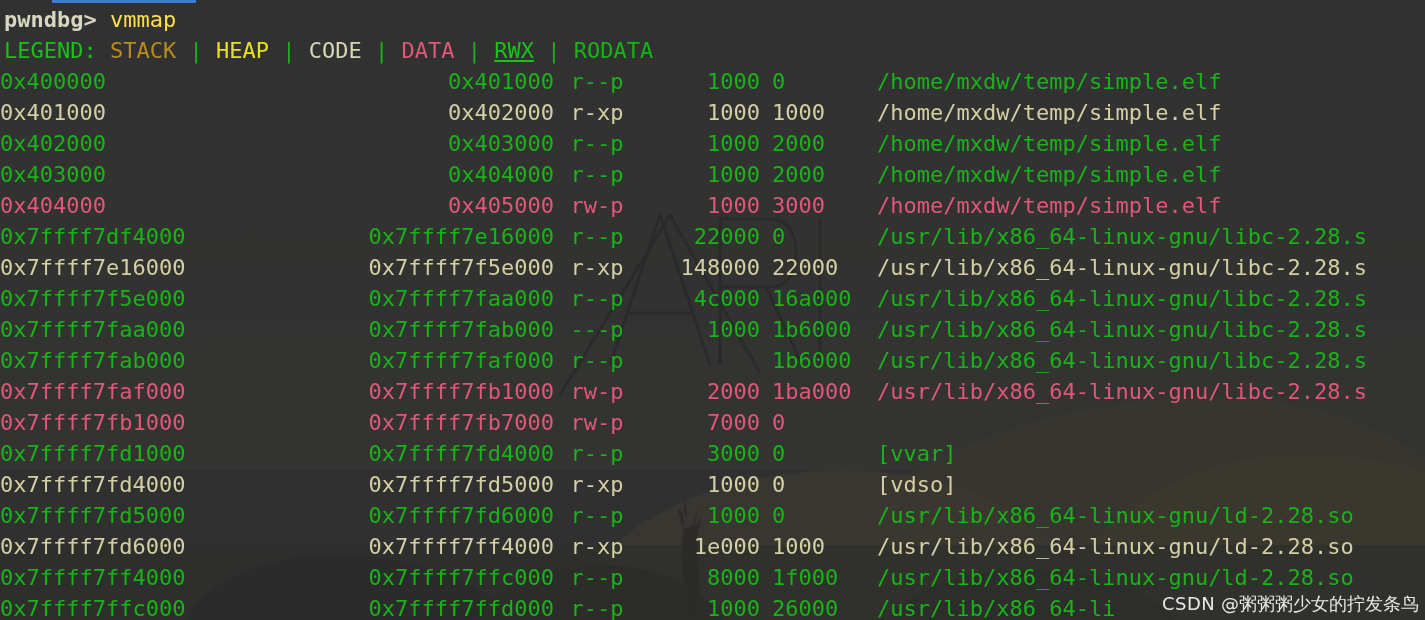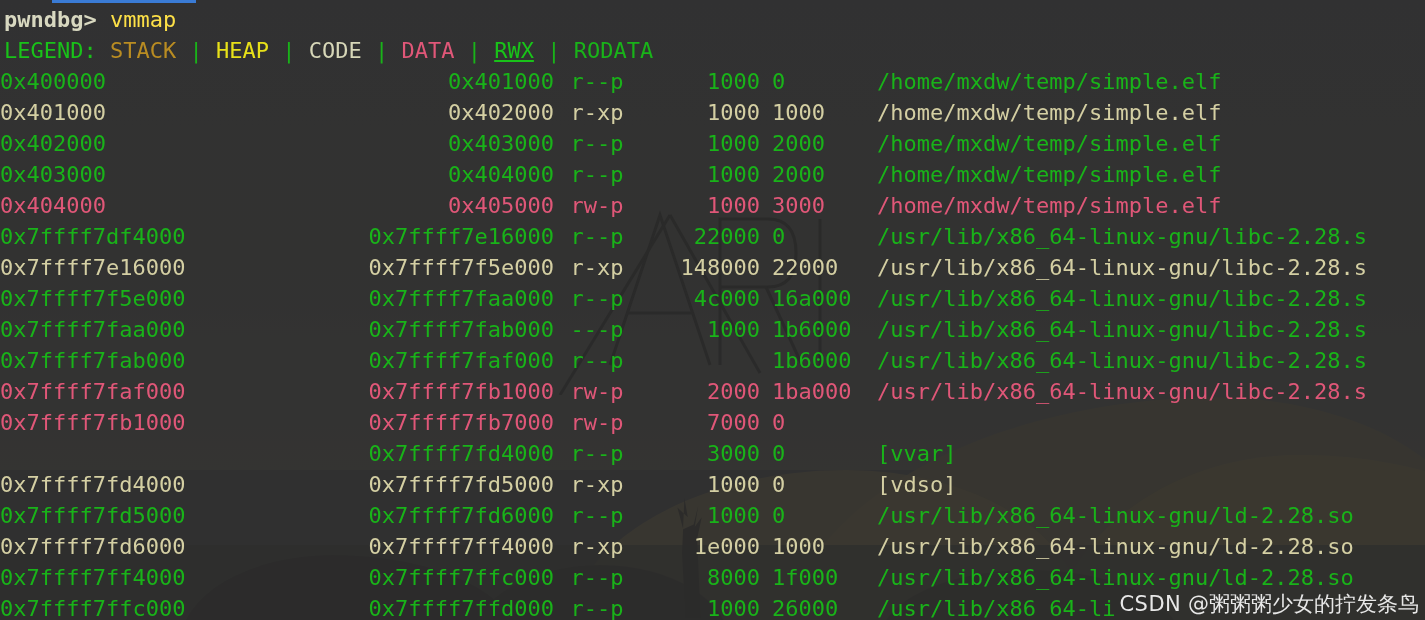--- a/index.html
+++ b/index.html
@@ -199,21 +199,21 @@
   .c-guard  { color: #19b319; }
 
   
   .csdn {
     position: absolute;
     right: 6px;
     bottom: 2px;
     z-index: 5;
     color: #f2f2f2;
     font-family: "DejaVu Sans", "Liberation Sans", sans-serif;
-    font-size: 21px;
+    font-size: 18px;
     line-height: 28px;
     white-space: nowrap;
     opacity: .95;
   }
   .csdn .tag { letter-spacing: .5px; }
 </style>
 </head>
 <body>
 
 <div id="terminal">
@@ -257,21 +257,21 @@
         <div class="line row c-rodata" style="top: 128px;"><span class="col-start">0x402000</span><span class="col-end">0x403000</span><span class="col-perm">r--p</span><span class="col-size">1000</span><span class="col-off">2000</span><span class="col-path">/home/mxdw/temp/simple.elf</span></div>
         <div class="line row c-rodata" style="top: 159px;"><span class="col-start">0x403000</span><span class="col-end">0x404000</span><span class="col-perm">r--p</span><span class="col-size">1000</span><span class="col-off">2000</span><span class="col-path">/home/mxdw/temp/simple.elf</span></div>
         <div class="line row c-data" style="top: 190px;"><span class="col-start">0x404000</span><span class="col-end">0x405000</span><span class="col-perm">rw-p</span><span class="col-size">1000</span><span class="col-off">3000</span><span class="col-path">/home/mxdw/temp/simple.elf</span></div>
         <div class="line row c-rodata" style="top: 221px;"><span class="col-start">0x7ffff7df4000</span><span class="col-end">0x7ffff7e16000</span><span class="col-perm">r--p</span><span class="col-size">22000</span><span class="col-off">0</span><span class="col-path">/usr/lib/x86_64-linux-gnu/libc-2.28.s</span></div>
         <div class="line row c-code" style="top: 252px;"><span class="col-start">0x7ffff7e16000</span><span class="col-end">0x7ffff7f5e000</span><span class="col-perm">r-xp</span><span class="col-size">148000</span><span class="col-off">22000</span><span class="col-path">/usr/lib/x86_64-linux-gnu/libc-2.28.s</span></div>
         <div class="line row c-rodata" style="top: 283px;"><span class="col-start">0x7ffff7f5e000</span><span class="col-end">0x7ffff7faa000</span><span class="col-perm">r--p</span><span class="col-size">4c000</span><span class="col-off">16a000</span><span class="col-path">/usr/lib/x86_64-linux-gnu/libc-2.28.s</span></div>
         <div class="line row c-guard" style="top: 314px;"><span class="col-start">0x7ffff7faa000</span><span class="col-end">0x7ffff7fab000</span><span class="col-perm">---p</span><span class="col-size">1000</span><span class="col-off">1b6000</span><span class="col-path">/usr/lib/x86_64-linux-gnu/libc-2.28.s</span></div>
         <div class="line row c-rodata" style="top: 345px;"><span class="col-start">0x7ffff7fab000</span><span class="col-end">0x7ffff7faf000</span><span class="col-perm">r--p</span><span class="col-off">1b6000</span><span class="col-path">/usr/lib/x86_64-linux-gnu/libc-2.28.s</span></div>
         <div class="line row c-data" style="top: 376px;"><span class="col-start">0x7ffff7faf000</span><span class="col-end">0x7ffff7fb1000</span><span class="col-perm">rw-p</span><span class="col-size">2000</span><span class="col-off">1ba000</span><span class="col-path">/usr/lib/x86_64-linux-gnu/libc-2.28.s</span></div>
         <div class="line row c-data" style="top: 407px;"><span class="col-start">0x7ffff7fb1000</span><span class="col-end">0x7ffff7fb7000</span><span class="col-perm">rw-p</span><span class="col-size">7000</span><span class="col-off">0</span><span class="col-path"></span></div>
-        <div class="line row c-rodata" style="top: 438px;"><span class="col-end">0x7ffff7fd4000</span><span class="col-perm">r--p</span><span class="col-size">3000</span><span class="col-off">0</span><span class="col-path">[vvar]</span></div>
+        <div class="line row c-rodata" style="top: 438px;"><span class="col-start">0x7ffff7fd1000</span><span class="col-end">0x7ffff7fd4000</span><span class="col-perm">r--p</span><span class="col-size">3000</span><span class="col-off">0</span><span class="col-path">[vvar]</span></div>
         <div class="line row c-code" style="top: 469px;"><span class="col-start">0x7ffff7fd4000</span><span class="col-end">0x7ffff7fd5000</span><span class="col-perm">r-xp</span><span class="col-size">1000</span><span class="col-off">0</span><span class="col-path">[vdso]</span></div>
         <div class="line row c-rodata" style="top: 500px;"><span class="col-start">0x7ffff7fd5000</span><span class="col-end">0x7ffff7fd6000</span><span class="col-perm">r--p</span><span class="col-size">1000</span><span class="col-off">0</span><span class="col-path">/usr/lib/x86_64-linux-gnu/ld-2.28.so</span></div>
         <div class="line row c-code" style="top: 531px;"><span class="col-start">0x7ffff7fd6000</span><span class="col-end">0x7ffff7ff4000</span><span class="col-perm">r-xp</span><span class="col-size">1e000</span><span class="col-off">1000</span><span class="col-path">/usr/lib/x86_64-linux-gnu/ld-2.28.so</span></div>
         <div class="line row c-rodata" style="top: 562px;"><span class="col-start">0x7ffff7ff4000</span><span class="col-end">0x7ffff7ffc000</span><span class="col-perm">r--p</span><span class="col-size">8000</span><span class="col-off">1f000</span><span class="col-path">/usr/lib/x86_64-linux-gnu/ld-2.28.so</span></div>
         <div class="line row c-rodata" style="top: 593px;"><span class="col-start">0x7ffff7ffc000</span><span class="col-end">0x7ffff7ffd000</span><span class="col-perm">r--p</span><span class="col-size">1000</span><span class="col-off">26000</span><span class="col-path">/usr/lib/x86_64-li</span></div>
       </div>
 
   </div>
 
   <div class="csdn"><span class="tag">CSDN</span> <span>@粥粥粥少女的拧发条鸟</span></div>

